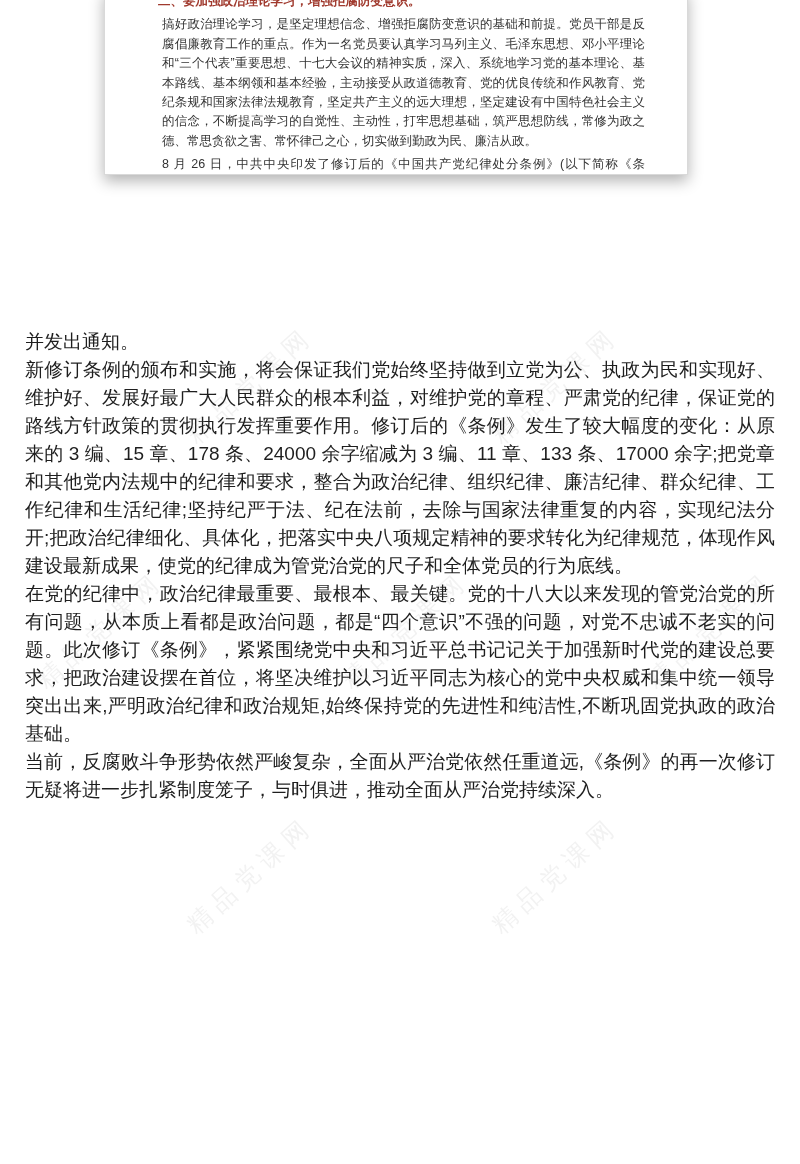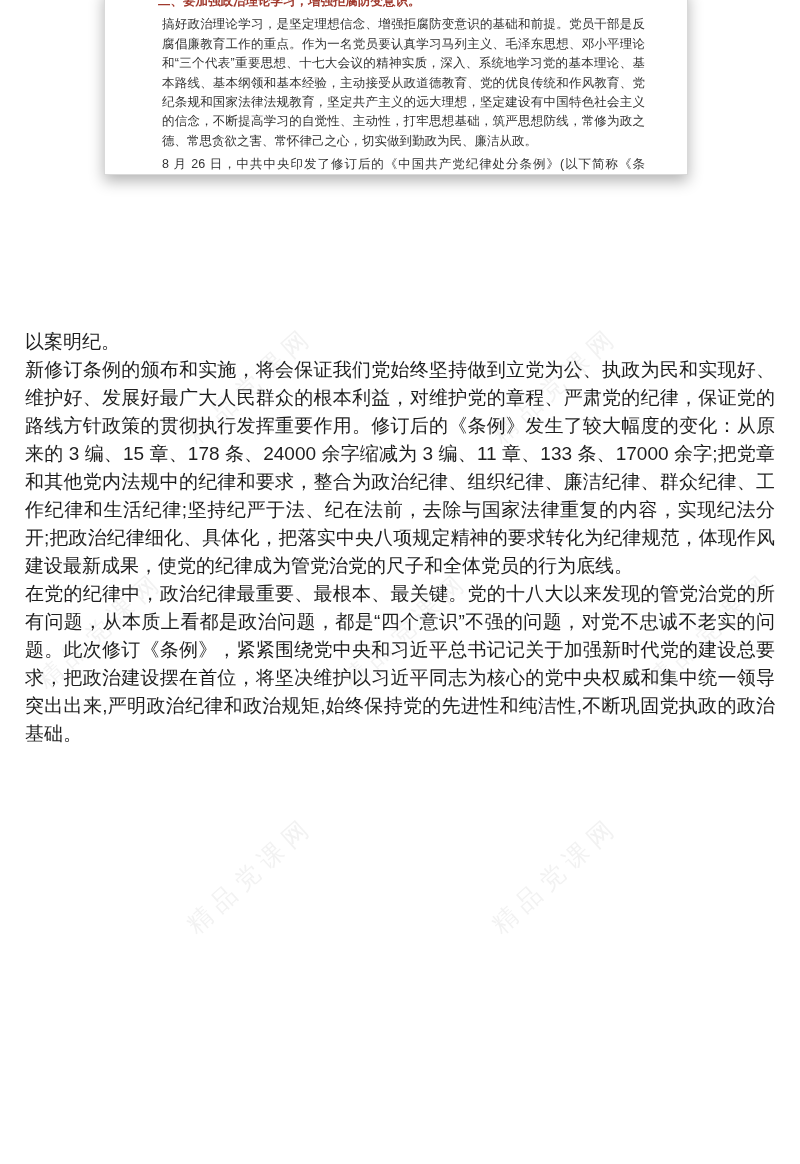--- a/index.html
+++ b/index.html
@@ -82,18 +82,19 @@
     <span class="wm" style="left:860px;top:385px;">精品党课网</span>
     <span class="wm" style="left:100px;top:630px;">精品党课网</span>
     <span class="wm" style="left:405px;top:630px;">精品党课网</span>
     <span class="wm" style="left:710px;top:630px;">精品党课网</span>
     <span class="wm" style="left:250px;top:875px;">精品党课网</span>
     <span class="wm" style="left:555px;top:875px;">精品党课网</span>
     <span class="wm" style="left:860px;top:875px;">精品党课网</span>
   </div>
 
   <div class="body-text">
-    <p class="body-par">以案明纪。</p>
+    <p class="body-par">并发出通知。</p>
     <p class="body-par">新修订条例的颁布和实施，将会保证我们党始终坚持做到立党为公、执政为民和实现好、维护好、发展好最广大人民群众的根本利益，对维护党的章程、严肃党的纪律，保证党的路线方针政策的贯彻执行发挥重要作用。修订后的《条例》发生了较大幅度的变化：从原来的 3 编、15 章、178 条、24000 余字缩减为 3 编、11 章、133 条、17000 余字;把党章和其他党内法规中的纪律和要求，整合为政治纪律、组织纪律、廉洁纪律、群众纪律、工作纪律和生活纪律;坚持纪严于法、纪在法前，去除与国家法律重复的内容，实现纪法分开;把政治纪律细化、具体化，把落实中央八项规定精神的要求转化为纪律规范，体现作风建设最新成果，使党的纪律成为管党治党的尺子和全体党员的行为底线。</p>
     <p class="body-par">在党的纪律中，政治纪律最重要、最根本、最关键。党的十八大以来发现的管党治党的所有问题，从本质上看都是政治问题，都是“四个意识”不强的问题，对党不忠诚不老实的问题。此次修订《条例》，紧紧围绕党中央和习近平总书记记关于加强新时代党的建设总要求，把政治建设摆在首位，将坚决维护以习近平同志为核心的党中央权威和集中统一领导突出出来,严明政治纪律和政治规矩,始终保持党的先进性和纯洁性,不断巩固党执政的政治基础。</p>
+    <p class="body-par">当前，反腐败斗争形势依然严峻复杂，全面从严治党依然任重道远,《条例》的再一次修订无疑将进一步扎紧制度笼子，与时俱进，推动全面从严治党持续深入。</p>
   </div>
 
 </div>
 
 </body></html>

